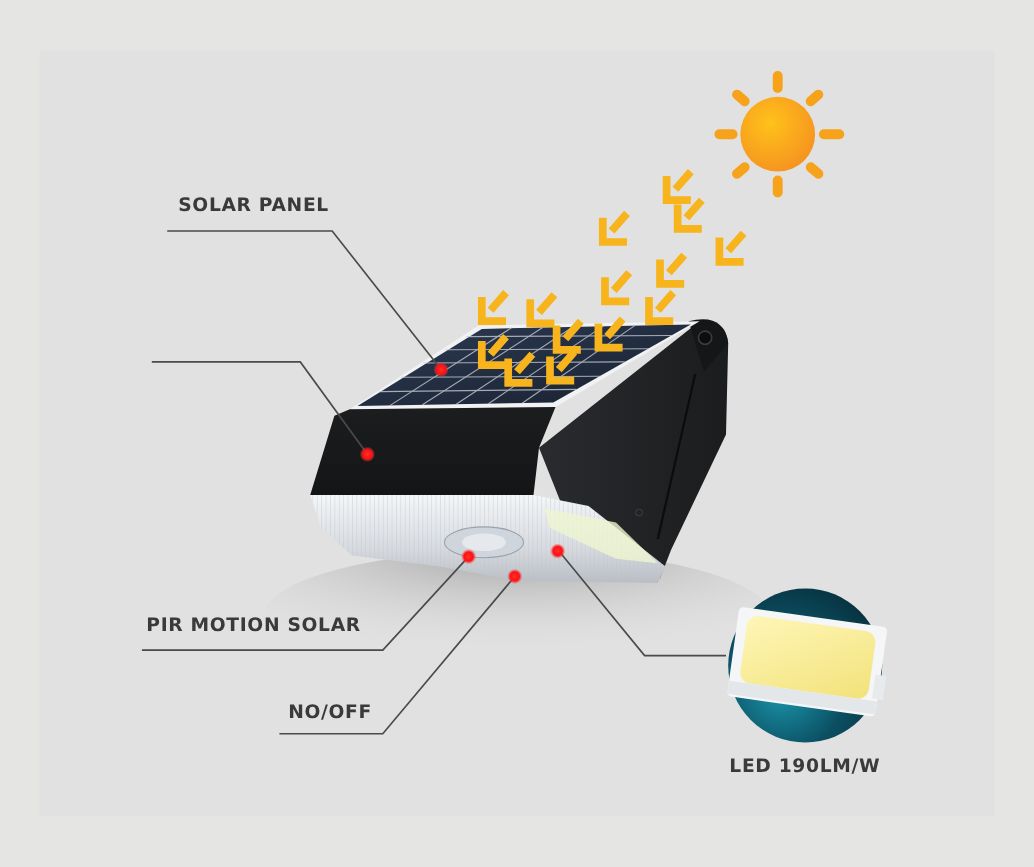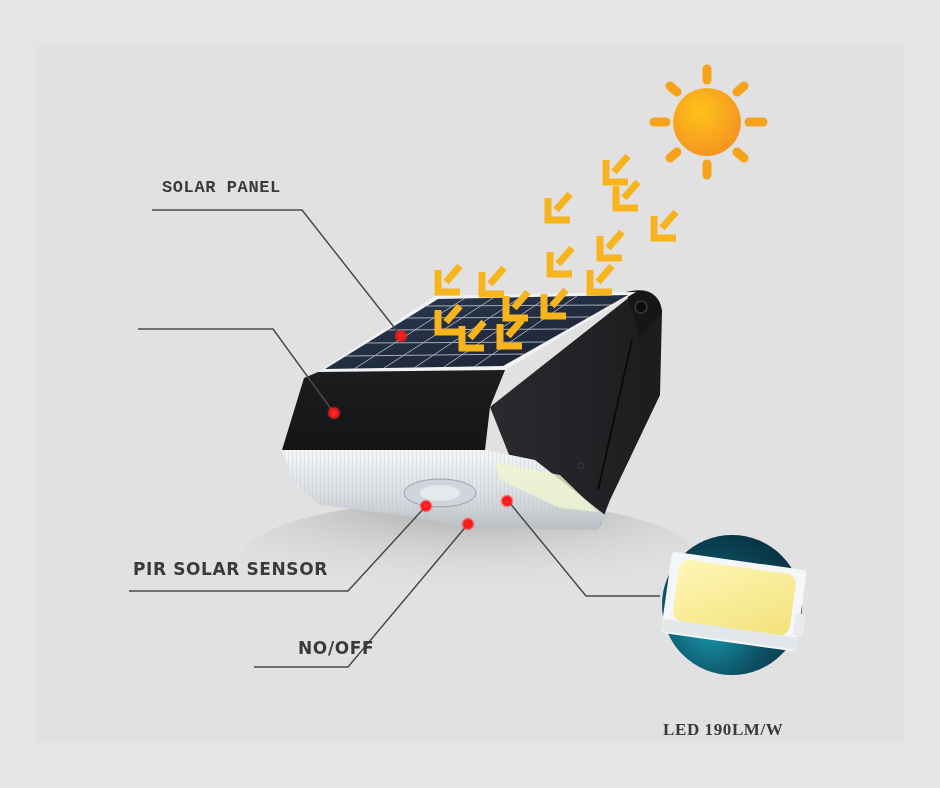--- a/index.html
+++ b/index.html
@@ -200,30 +200,30 @@
     <circle cx="732" cy="605" r="70" fill="url(#ledBg)"></circle>
     <g transform="rotate(8 730 600)">
       <rect x="666" y="560" width="136" height="82" rx="4" fill="#f4f6f8"></rect>
       <rect x="675" y="566" width="118" height="62" rx="10" fill="url(#chipGrad)"></rect>
       <rect x="666" y="628" width="136" height="12" fill="#e3e7ea"></rect>
       <rect x="797" y="604" width="10" height="22" fill="#e8ebee"></rect>
     </g>
   </g>
 </svg>
 
-<div class="label" style="left:162px; top:176px;font-family:Liberation Mono, monospace;">
+<div class="label" style="left:162px; top:176px;">
   <span>SOLAR PANEL</span>
 </div>
 
 <div class="label" style="left:139px; top:272px;">
 </div>
 
 <div class="label" style="left:133px; top:558px;">
-  <span>PIR SOLAR SENSOR</span>
-</div>
-
-<div class="label" style="left:262px; top:637px;margin-left:36px;">
+  <span>PIR MOTION SOLAR</span>
+</div>
+
+<div class="label" style="left:262px; top:637px;">
   <span>NO/OFF</span>
 </div>
 
-<div class="label" style="left:663px; top:718px;font-family:Liberation Serif, serif;">
+<div class="label" style="left:663px; top:686px;">
   <span>LED 190LM/W</span>
 </div>
 
 </body></html>

